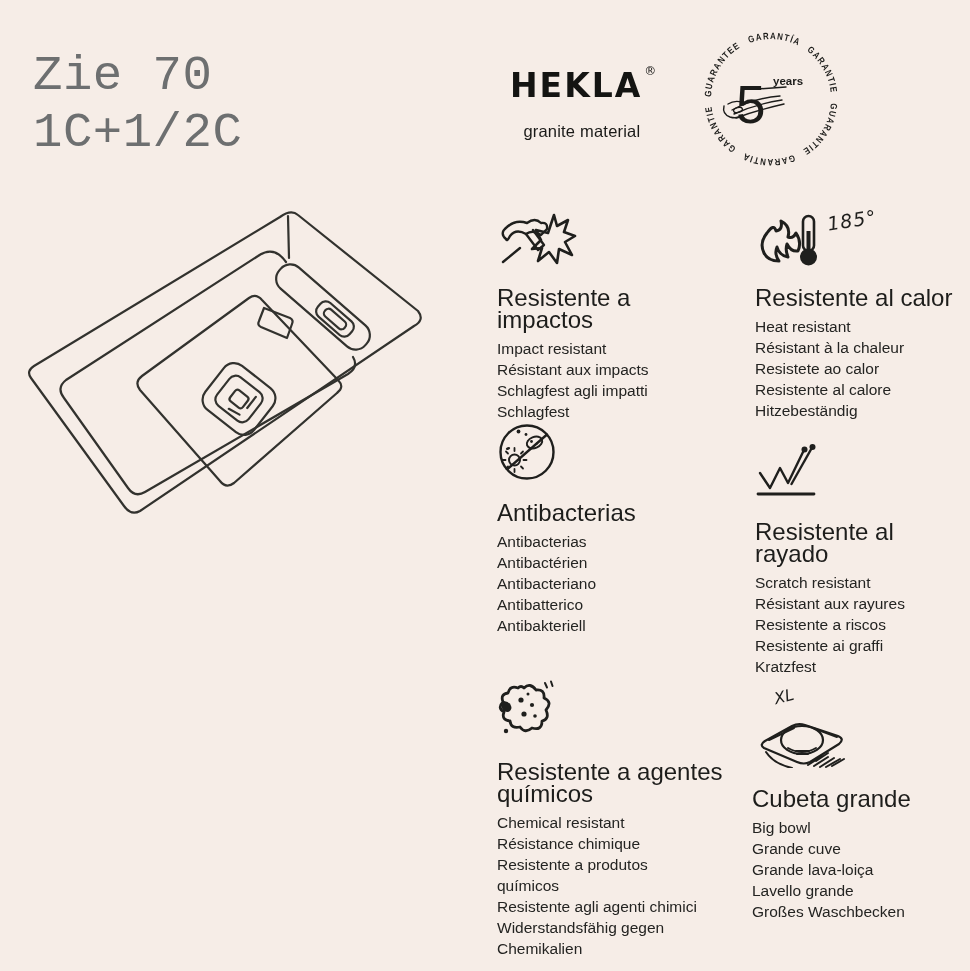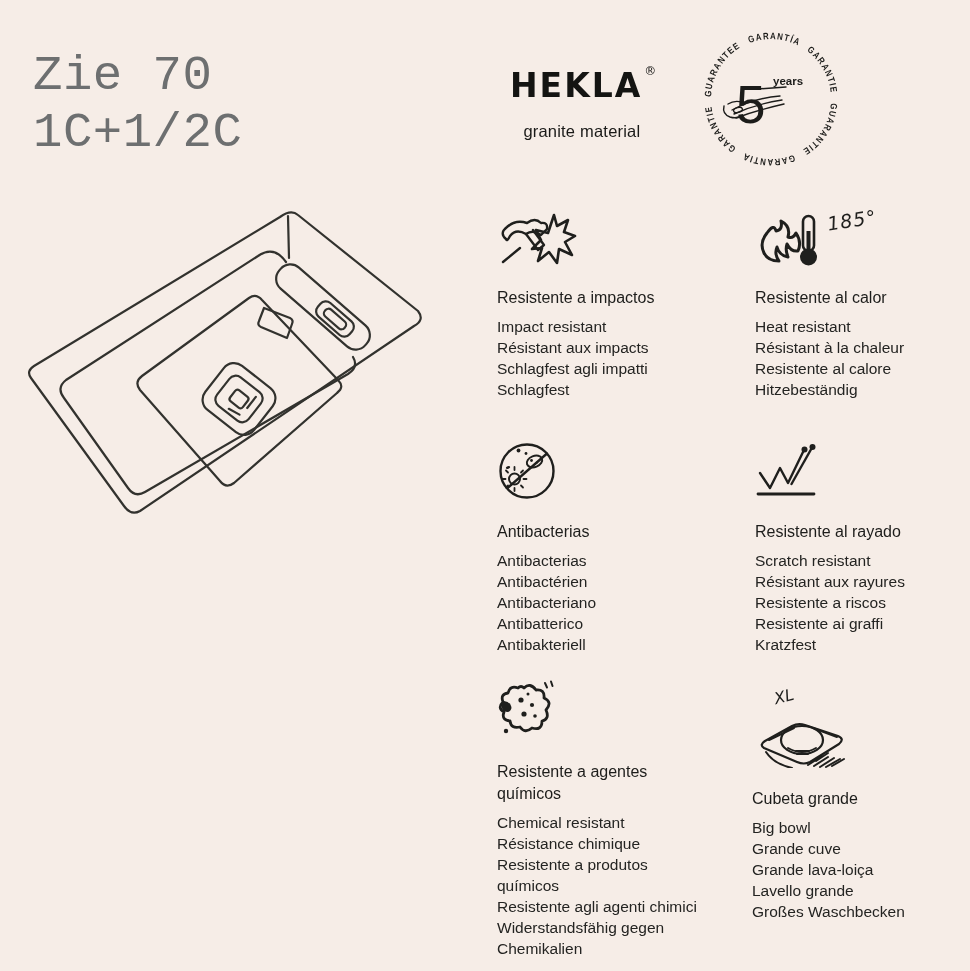--- a/index.html
+++ b/index.html
@@ -72,21 +72,21 @@
 
   
   .sink { left: 18px; top: 198px; }
   .sketch { stroke: #32322e; stroke-width: 2.2; fill: none;
             stroke-linecap: round; stroke-linejoin: round; }
 
   
   .feature { position: absolute; }
   .feature .icon-wrap { position: relative; display: flex; align-items: flex-start; }
   .feature h3 {
-    font-size: 16px;
+    font-size: 24px;
     font-weight: normal;
     line-height: 22px;
     color: #1d1d1b;
     margin: 20px 0 7px 0;
     white-space: pre-line;
   }
   .feature .tr {
     font-size: 15.5px;
     line-height: 21px;
     color: #242422;
@@ -99,21 +99,21 @@
     display: inline-block;
     font-family: "DejaVu Sans", sans-serif;
     font-style: italic;
     color: #1f1f1d;
   }
   .annot-temp { font-size: 19px; transform: rotate(-9deg); margin: -2px 0 0 8px; letter-spacing: 1px; }
   .annot-xl   { position: absolute; top: -15px; left: 22px; font-size: 16px; transform: rotate(-14deg); }
 
   .f1 { left: 497px; top: 211px; width: 232px; }
   .f2 { left: 755px; top: 211px; width: 205px; }
-  .f3 { left: 497px; top: 441px; width: 232px; }
+  .f3 { left: 497px; top: 422px; width: 232px; }
   .f4 { left: 755px; top: 441px; width: 205px; }
   .f5 { left: 497px; top: 679px; width: 232px; }
   .f6 { left: 752px; top: 688px; width: 210px; }
 </style>
 </head>
 <body>
 
 <div class="abs model-title">
   <div>Zie 70</div>
   <div>1C+1/2C</div>
@@ -199,20 +199,21 @@
       <path class="icon-stroke" stroke-width="3" d="M 12 22 Q 4 32 9 42 Q 13 50 24 50 Q 19 43 22 36 Q 24 44 33 46 Q 30 39 32 33 Q 36 41 43 40 Q 47 31 41 22 Q 38 28 33 26 Q 36 15 26 10 Q 28 19 21 20 Q 19 12 12 22 Z"></path>
       <rect class="icon-stroke" stroke-width="2.6" x="48" y="5" width="11" height="35" rx="5.5"></rect>
       <rect class="icon-fill" x="51.5" y="20" width="4" height="19"></rect>
       <circle class="icon-fill" cx="53.5" cy="46" r="8.5"></circle>
     </svg>
     <span class="annotation-hand annot-temp">185°</span>
   </div>
   <h3>Resistente al calor</h3>
   <div class="tr">Heat resistant</div>
   <div class="tr">Résistant à la chaleur</div>
+  <div class="tr">Resistete ao calor</div>
   <div class="tr">Resistente al calore</div>
   <div class="tr">Hitzebeständig</div>
 </section>
 
 <section class="feature f3">
   <div class="icon-wrap">
     <svg width="60" height="60" viewBox="0 0 60 60">
       <circle class="icon-stroke" stroke-width="2.4" cx="30" cy="30" r="26.5"></circle>
       <path class="icon-stroke" stroke-width="2.4" d="M 10.5 47 L 50 12.5"></path>
       <circle class="icon-stroke" stroke-width="2" cx="17.5" cy="38" r="5.5"></circle>

